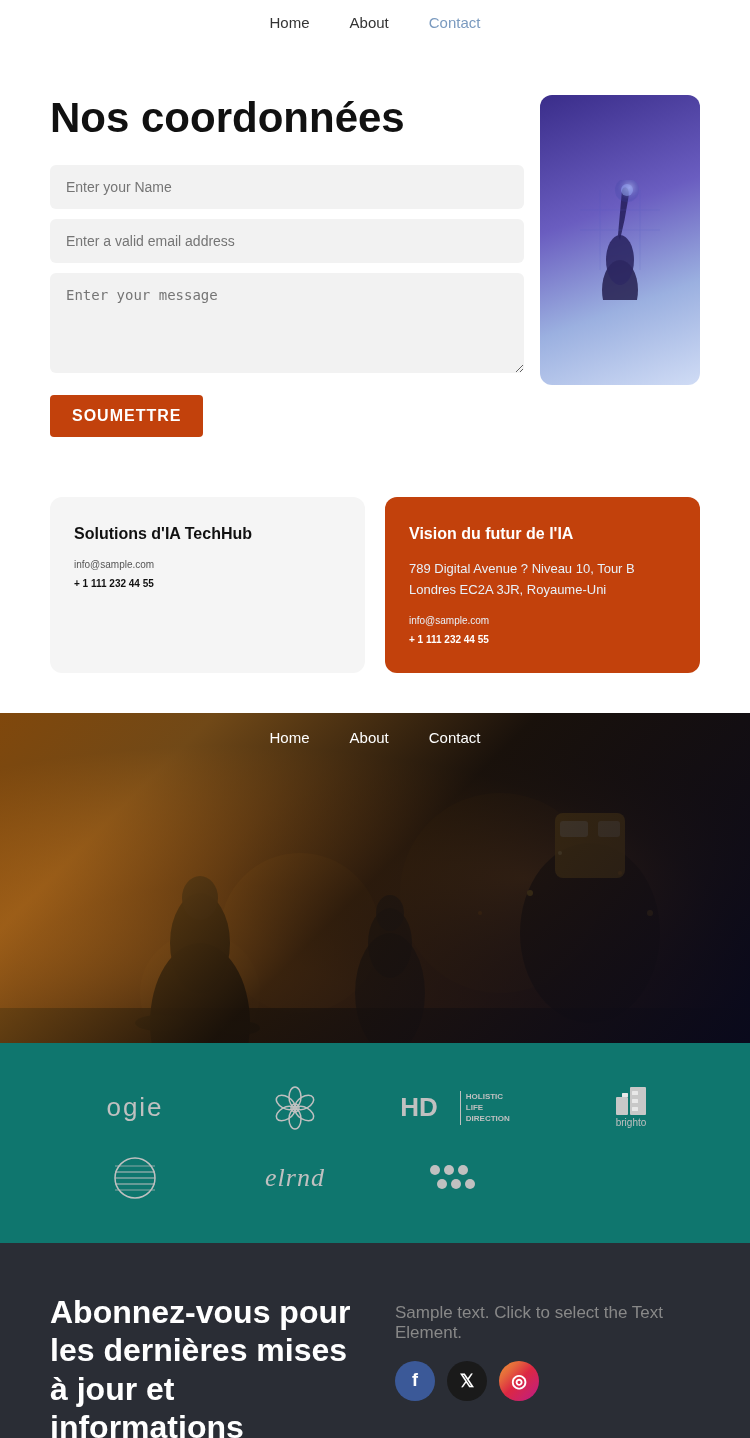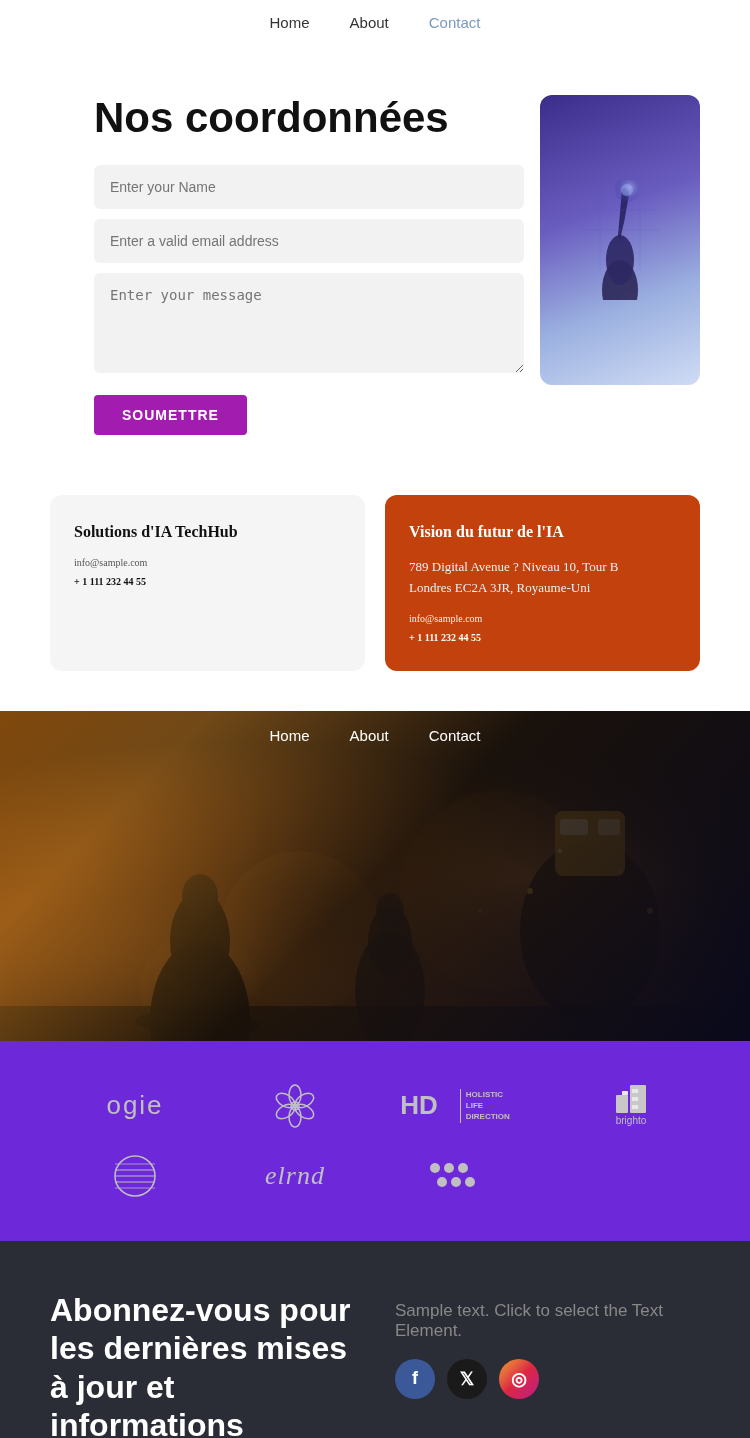--- a/index.html
+++ b/index.html
@@ -11,35 +11,35 @@
       padding: 14px 0; background: #fff;
     }
     nav.top-nav a {
       text-decoration: none; font-size: 15px; color: #333;
     }
     nav.top-nav a.active { color: #7a9abf; }
 
     
     .contact-section {
       padding: 50px 50px 40px 50px;
-      display: flex; gap: 16px; align-items: flex-start; margin-left: 44px;
+      display: flex; gap: 16px; align-items: flex-start;
     }
     .contact-left { flex: 1; }
     .contact-left h1 {
       font-size: 42px; font-weight: 800; color: #111; margin-bottom: 24px; line-height: 1.1;
     }
     .contact-left input, .contact-left textarea {
       width: 100%; background: #f2f2f2; border: none; border-radius: 6px;
       padding: 14px 16px; font-size: 14px; color: #555; margin-bottom: 10px;
       outline: none; resize: vertical;
     }
     .contact-left textarea { height: 100px; }
     .btn-submit {
-      background: #a21caf; color: #fff; border: none; border-radius: 4px;
-      padding: 12px 28px; font-size: 14px; font-weight: 600; letter-spacing: 1px;
+      background: #c2410c; color: #fff; border: none; border-radius: 4px;
+      padding: 12px 22px; font-size: 16px; font-weight: 600; letter-spacing: 1px;
       cursor: pointer; margin-top: 8px; text-transform: uppercase;
     }
     .contact-right {
       width: 160px; flex-shrink: 0;
     }
     .contact-image {
       width: 160px; height: 290px; border-radius: 12px; overflow: hidden;
       background: linear-gradient(135deg, #5a4eaa 0%, #8b7dd8 30%, #a0b4e8 60%, #c8d4f0 100%);
       position: relative;
     }
@@ -47,21 +47,21 @@
       width: 100%; height: 100%;
       background: linear-gradient(160deg, #3a2d8a 0%, #6a5dc0 40%, #9bb0e0 70%, #d0dcf5 100%);
       display: flex; align-items: center; justify-content: center;
     }
     
     .hand-svg { width: 100px; height: 120px; opacity: 0.85; }
 
     
     .address-section {
       padding: 20px 50px 40px 50px;
-      display: flex; gap: 20px; font-family: Liberation Serif, serif;
+      display: flex; gap: 20px;
     }
     .address-card {
       flex: 1; background: #f5f5f5; border-radius: 12px; padding: 28px 24px;
     }
     .address-card.blue { background: #c2410c; }
     .address-card h3 { font-size: 16px; font-weight: 700; color: #111; margin-bottom: 16px; }
     .address-card.blue h3 { color: #fff; }
     .address-card p { font-size: 13px; color: #555; line-height: 1.6; }
     .address-card.blue p { color: #e8f0f8; }
     .address-card .email { font-size: 10px; color: #555; margin-top: 14px; display: block; }
@@ -83,21 +83,21 @@
         rgba(10,10,30,0.9) 100%);
     }
     .hero-nav {
       position: absolute; top: 16px; left: 0; right: 0;
       display: flex; justify-content: center; gap: 40px; z-index: 10;
     }
     .hero-nav a { text-decoration: none; font-size: 15px; color: #fff; }
 
     
     .logos-section {
-      background: #6d28d9; padding: 40px 60px;
+      background: #0f766e; padding: 40px 60px;
       display: grid; grid-template-columns: repeat(4, 1fr); gap: 20px 10px;
       align-items: center;
     }
     .logo-item {
       display: flex; align-items: center; justify-content: center;
       color: #bbb; font-size: 22px; font-weight: 300; height: 50px;
     }
     .logo-text { font-size: 20px; font-weight: 200; letter-spacing: 1px; }
 
     

